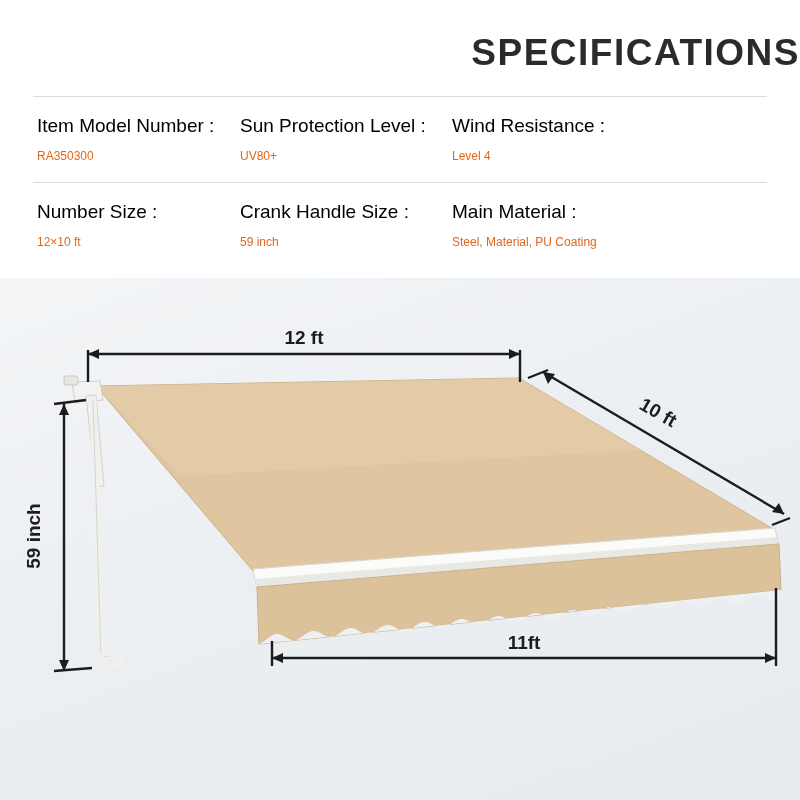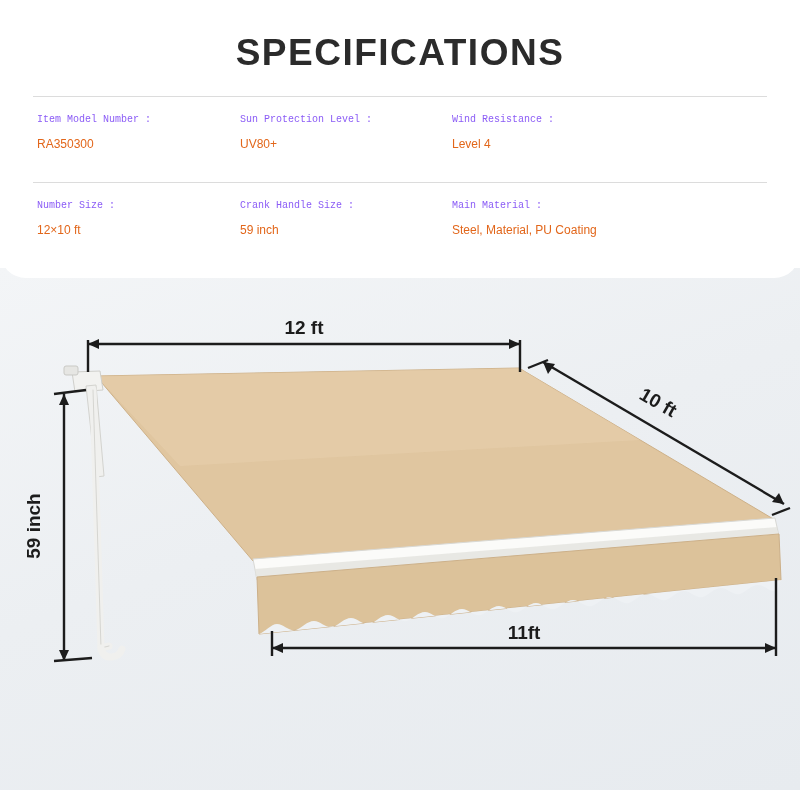--- a/index.html
+++ b/index.html
@@ -27,21 +27,21 @@
     top: 0;
     width: 800px;
     height: 278px;
     background: #ffffff;
     border-bottom-left-radius: 26px;
     border-bottom-right-radius: 26px;
     box-sizing: border-box;
     z-index: 5;
   }
   .spec-title {
-    text-align: center;
+    text-align: right;
     font-size: 37px;
     font-weight: bold;
     letter-spacing: 1.5px;
     color: #2b2b2b;
     padding-top: 33px;
     line-height: 1.1;
   }
   .spec-divider {
     position: absolute;
     left: 33px;
@@ -62,43 +62,42 @@
     padding-right: 20px;
   }
   .spec-row.r1 { top: 113px; }
   .spec-row.r2 { top: 199px; }
 
   .spec-cell {
     box-sizing: border-box;
     padding-right: 10px;
   }
   .spec-cell .label {
-    font-size: 10px;
-    color: #8b5cf6;
+    font-size: 19px;
+    color: #000000;
     line-height: 1.35;
     white-space: nowrap;
-    font-family: Liberation Mono, monospace;
   }
   .spec-cell .value {
     font-size: 12px;
     color: #e2661a;
     margin-top: 9px;
     line-height: 1.35;
     white-space: nowrap;
   }
   .cell-w1 { width: 203px; }
   .cell-w2 { width: 212px; }
   .cell-w3 { width: 168px; }
   .cell-w4 { width: 170px; }
 
   
   .illustration {
     position: absolute;
     left: 0;
-    top: 268px;
+    top: 278px;
     width: 800px;
     height: 522px;
     background: linear-gradient(160deg, #f3f5f7 0%, #eceff2 45%, #e7ebef 100%);
     overflow: hidden;
   }
   .illustration svg {
     display: block;
   }
   .dim-label {
     font-weight: bold;

